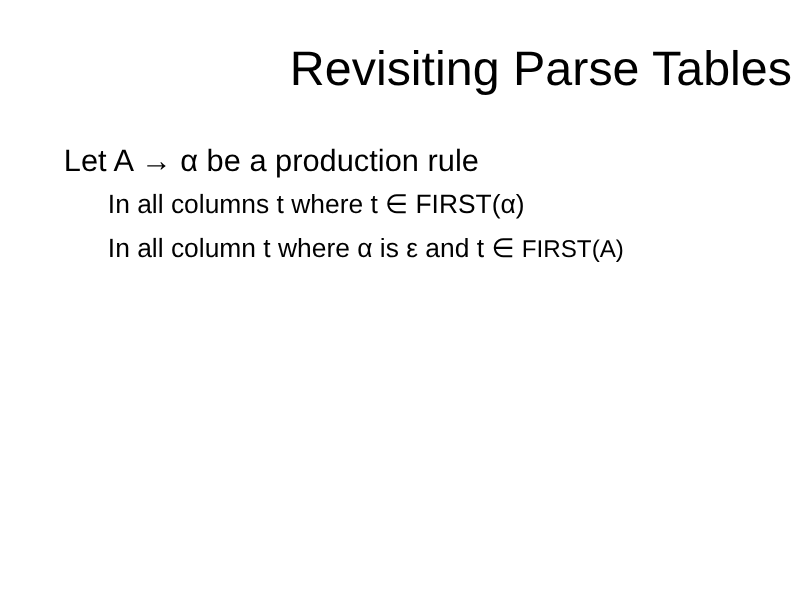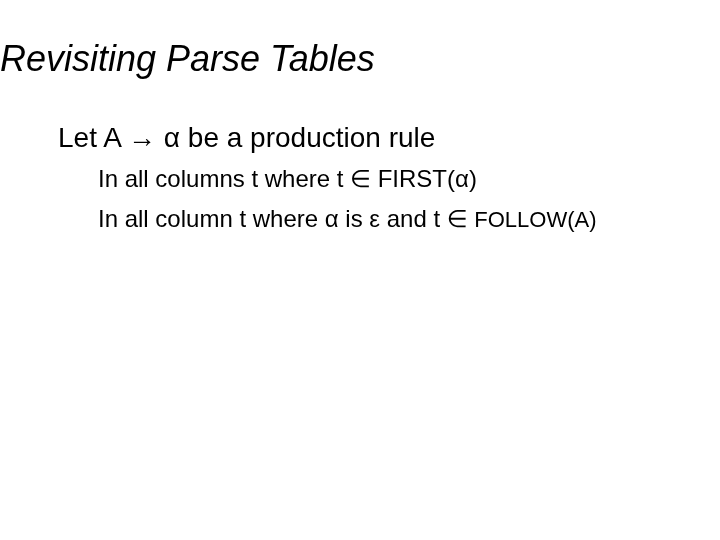--- a/index.html
+++ b/index.html
@@ -11,26 +11,25 @@
     font-family: Arial, Helvetica, sans-serif;
     color: #000000;
   }
   .slide {
     width: 720px;
     height: 540px;
     position: relative;
     box-sizing: border-box;
   }
   .title {
-    text-align: left;
-    font-size: 36px;
+    text-align: right;
+    font-size: 44px;
     font-weight: normal;
     padding-top: 38px;
     padding-bottom: 40px;
-    font-style: italic;
   }
   .body {
     padding-left: 58px;
     padding-right: 53px;
   }
   .line1, .line2 {
     font-size: 28px;
     line-height: 1.25;
     margin-bottom: 2px;
   }
@@ -46,16 +45,16 @@
 </style>
 </head>
 <body>
 
 <div class="slide">
   <div class="title">Revisiting Parse Tables</div>
   <div class="body">
     <div class="line1">Let A → α be a production rule</div>
     <div class="sub">In all columns t where t ∈ FIRST(α)</div>
     <div class="sub">
-      <span>In all column t where α is ε and t ∈ </span><span class="smaller">FOLLOW(A)</span>
+      <span>In all column t where α is ε and t ∈ </span><span class="smaller">FIRST(A)</span>
     </div>
   </div>
 </div>
 
 </body></html>

